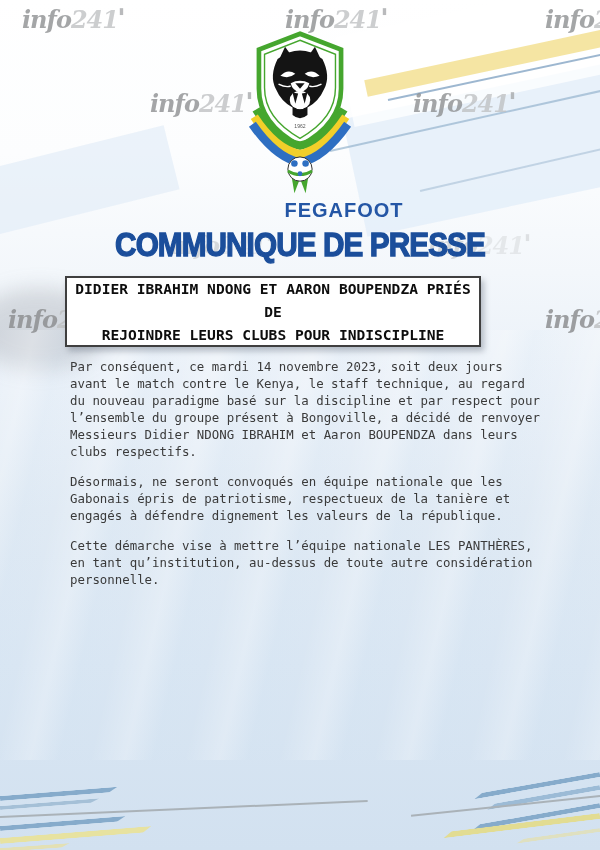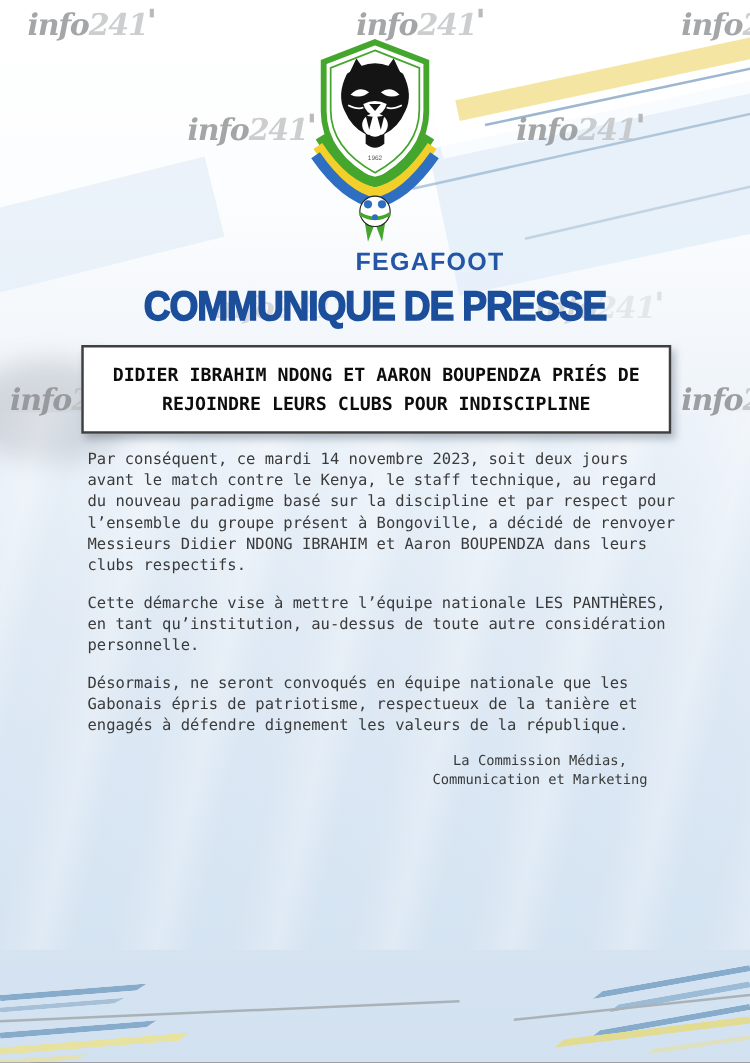--- a/index.html
+++ b/index.html
@@ -42,21 +42,21 @@
   .wm-b{color:#c0c2c4;}
   .wm-sup{display:inline-block;vertical-align:top;font-size:9px;color:#a8aaac;margin-left:1px;margin-top:-1px;letter-spacing:0;}
   
   .logo{position:absolute;left:50%;top:30px;transform:translateX(-50%);}
   .org{position:absolute;left:0;top:199px;width:600px;text-align:center;
     font-family:"Liberation Sans",sans-serif;font-weight:bold;font-size:20px;letter-spacing:1px;color:#2456a5;padding-left:44px;}
   .title{position:absolute;left:0;top:226px;width:600px;text-align:center;margin:0;
     font-family:"Liberation Sans",sans-serif;font-weight:900;font-size:33px;letter-spacing:-1px;
     color:#1b4e9b;-webkit-text-stroke:1.3px #1b4e9b;transform:scaleX(0.9);}
   
-  .headline-box{position:absolute;left:65px;top:276px;width:472px;height:71px;background:#ffffff;
+  .headline-box{position:absolute;left:65px;top:276px;width:416px;height:71px;background:#ffffff;
     border:2.5px solid #3f3f3f;box-sizing:border-box;box-shadow:3px 4px 6px rgba(90,100,115,0.4);
     display:flex;align-items:center;justify-content:center;}
   .headline-text{white-space:pre-line;text-align:center;font-weight:bold;font-size:14.6px;line-height:23px;color:#0d0d0d;}
   
   .doc-body{position:absolute;left:70px;top:358px;width:470px;color:#3a3a3a;}
   .para{margin:0 0 13px 0;font-size:12.4px;line-height:17px;white-space:pre-line;}
   .dateline{margin-top:12px;font-size:11px;line-height:15px;text-align:right;padding-right:8px;color:#3a3a3a;}
   .signature{width:212px;margin:10px 2px 0 auto;font-size:11px;line-height:15px;text-align:center;white-space:pre-line;color:#3a3a3a;}
 </style>
 </head>
@@ -146,23 +146,21 @@
 REJOINDRE LEURS CLUBS POUR INDISCIPLINE</div>
   </div>
 
   <div class="doc-body">
     <p class="para">Par conséquent, ce mardi 14 novembre 2023, soit deux jours
 avant le match contre le Kenya, le staff technique, au regard
 du nouveau paradigme basé sur la discipline et par respect pour
 l’ensemble du groupe présent à Bongoville, a décidé de renvoyer
 Messieurs Didier NDONG IBRAHIM et Aaron BOUPENDZA dans leurs
 clubs respectifs.</p>
+    <p class="para">Désormais, ne seront convoqués en équipe nationale que les
+Gabonais épris de patriotisme, respectueux de la tanière et
+engagés à défendre dignement les valeurs de la république.</p>
     <p class="para">Cette démarche vise à mettre l’équipe nationale LES PANTHÈRES,
 en tant qu’institution, au-dessus de toute autre considération
 personnelle.</p>
-    <p class="para">Désormais, ne seront convoqués en équipe nationale que les
-Gabonais épris de patriotisme, respectueux de la tanière et
-engagés à défendre dignement les valeurs de la république.</p>
-    <div class="signature">La Commission Médias,
-Communication et Marketing</div>
   </div>
 
 </div>
 
 </body></html>

